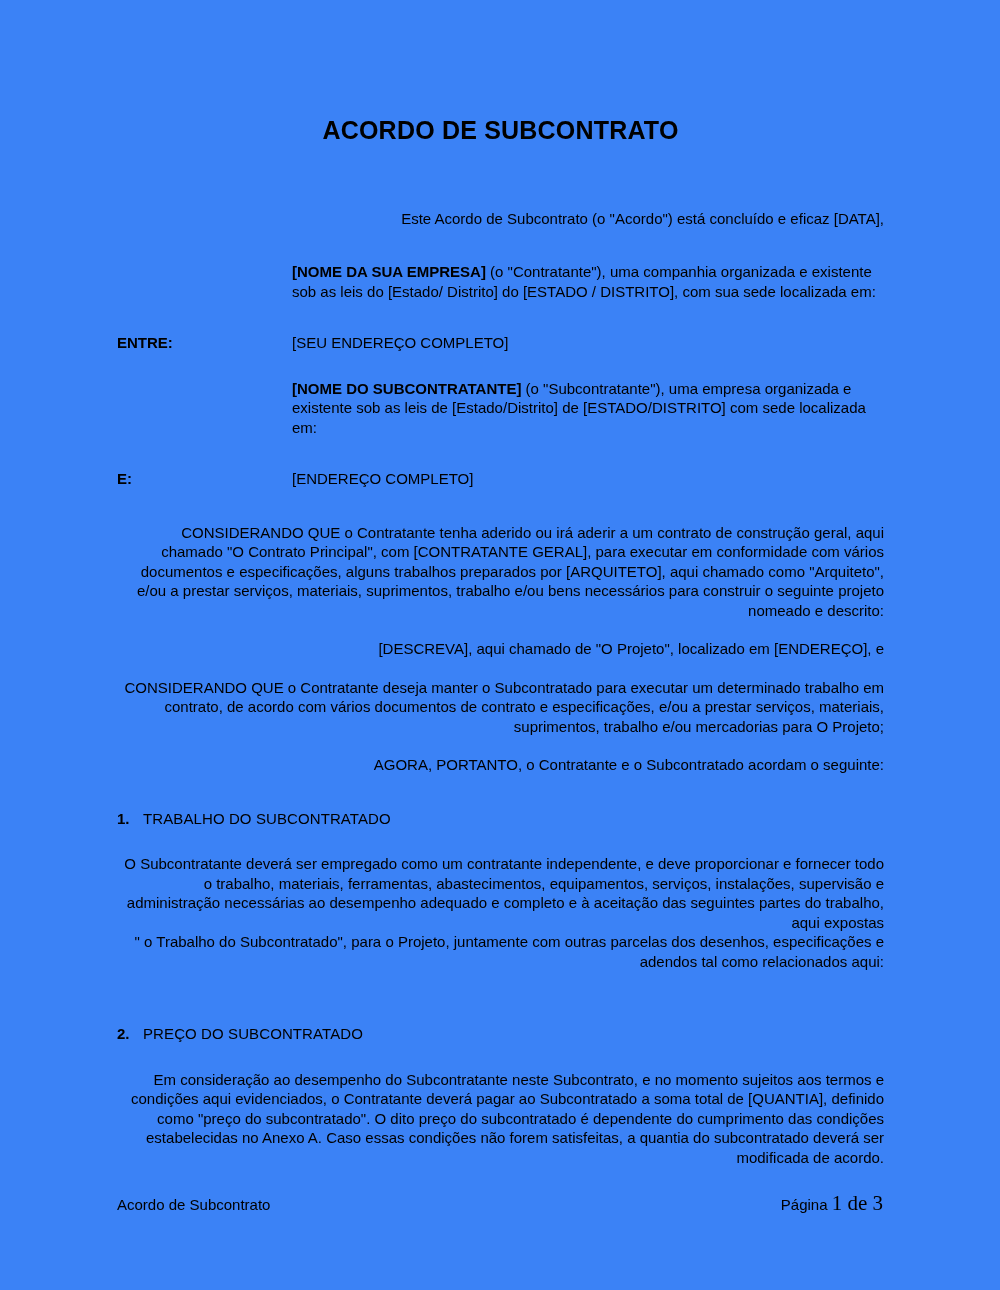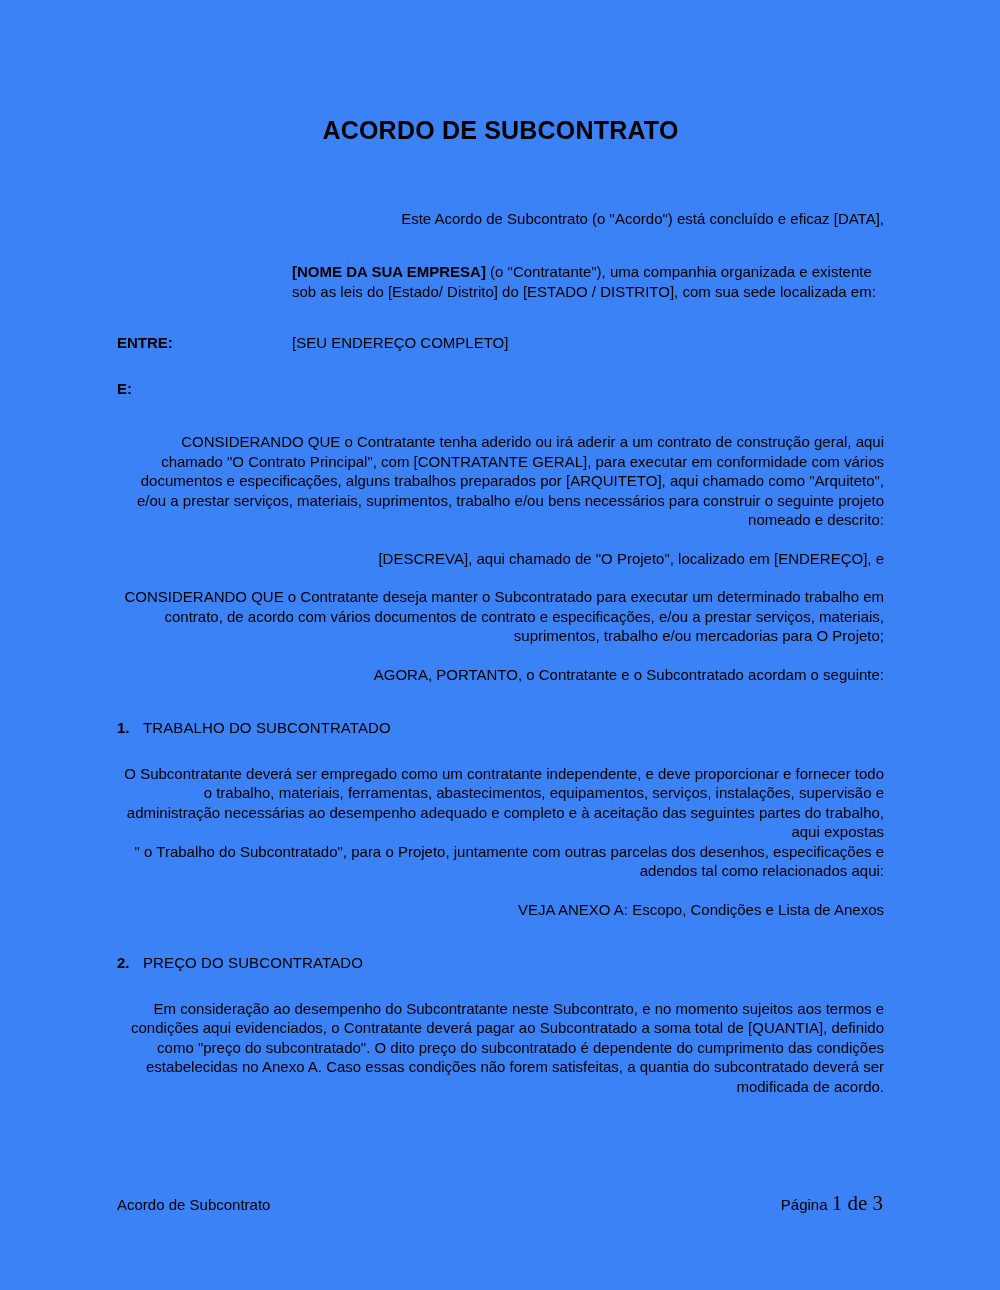--- a/index.html
+++ b/index.html
@@ -127,20 +127,24 @@
       <div class="party-body">
         <span class="strong">[NOME DA SUA EMPRESA]</span><span> (o "Contratante"), uma companhia organizada e existente sob as leis do [Estado/ Distrito] do [ESTADO / DISTRITO], com sua sede localizada em:</span>
         <div class="party-addr">[SEU ENDEREÇO COMPLETO]</div>
       </div>
     </div>
 
     <div class="gap-lg"></div>
 
     <div class="party-row">
       <div class="party-label">E:</div>
+      <div class="party-body">
+        <span class="strong">[NOME DO SUBCONTRATANTE]</span><span> (o "Subcontratante"), uma empresa organizada e existente sob as leis de [Estado/Distrito] de [ESTADO/DISTRITO] com sede localizada em:</span>
+        <div class="party-addr">[ENDEREÇO COMPLETO]</div>
+      </div>
     </div>
 
     <div class="gap-xl"></div>
 
     <p class="para">CONSIDERANDO QUE o Contratante tenha aderido ou irá aderir a um contrato de construção geral, aqui chamado "O Contrato Principal", com [CONTRATANTE GERAL], para executar em conformidade com vários documentos e especificações, alguns trabalhos preparados por [ARQUITETO], aqui chamado como "Arquiteto", e/ou a prestar serviços, materiais, suprimentos, trabalho e/ou bens necessários para construir o seguinte projeto nomeado e descrito:</p>
 
     <div class="gap-md"></div>
 
     <p class="para">[DESCREVA], aqui chamado de "O Projeto", localizado em [ENDEREÇO], e</p>
 
@@ -159,21 +163,20 @@
       <span class="section-title">TRABALHO DO SUBCONTRATADO</span>
     </div>
 
     <div class="gap-lg"></div>
 
     <p class="para">O Subcontratante deverá ser empregado como um contratante independente, e deve proporcionar e fornecer todo o trabalho, materiais, ferramentas, abastecimentos, equipamentos, serviços, instalações, supervisão e administração necessárias ao desempenho adequado e completo e à aceitação das seguintes partes do trabalho, aqui expostas</p>
     <p class="para">" o Trabalho do Subcontratado", para o Projeto, juntamente com outras parcelas dos desenhos, especificações e adendos tal como relacionados aqui:</p>
 
     <div class="gap-md"></div>
 
-    <p class="para">VEJA ANEXO A: Escopo, Condições e Lista de Anexos</p>
 
     <div class="gap-xl"></div>
 
     <div class="section-head">
       <span class="section-num">2.</span>
       <span class="section-title">PREÇO DO SUBCONTRATADO</span>
     </div>
 
     <div class="gap-lg"></div>
 

